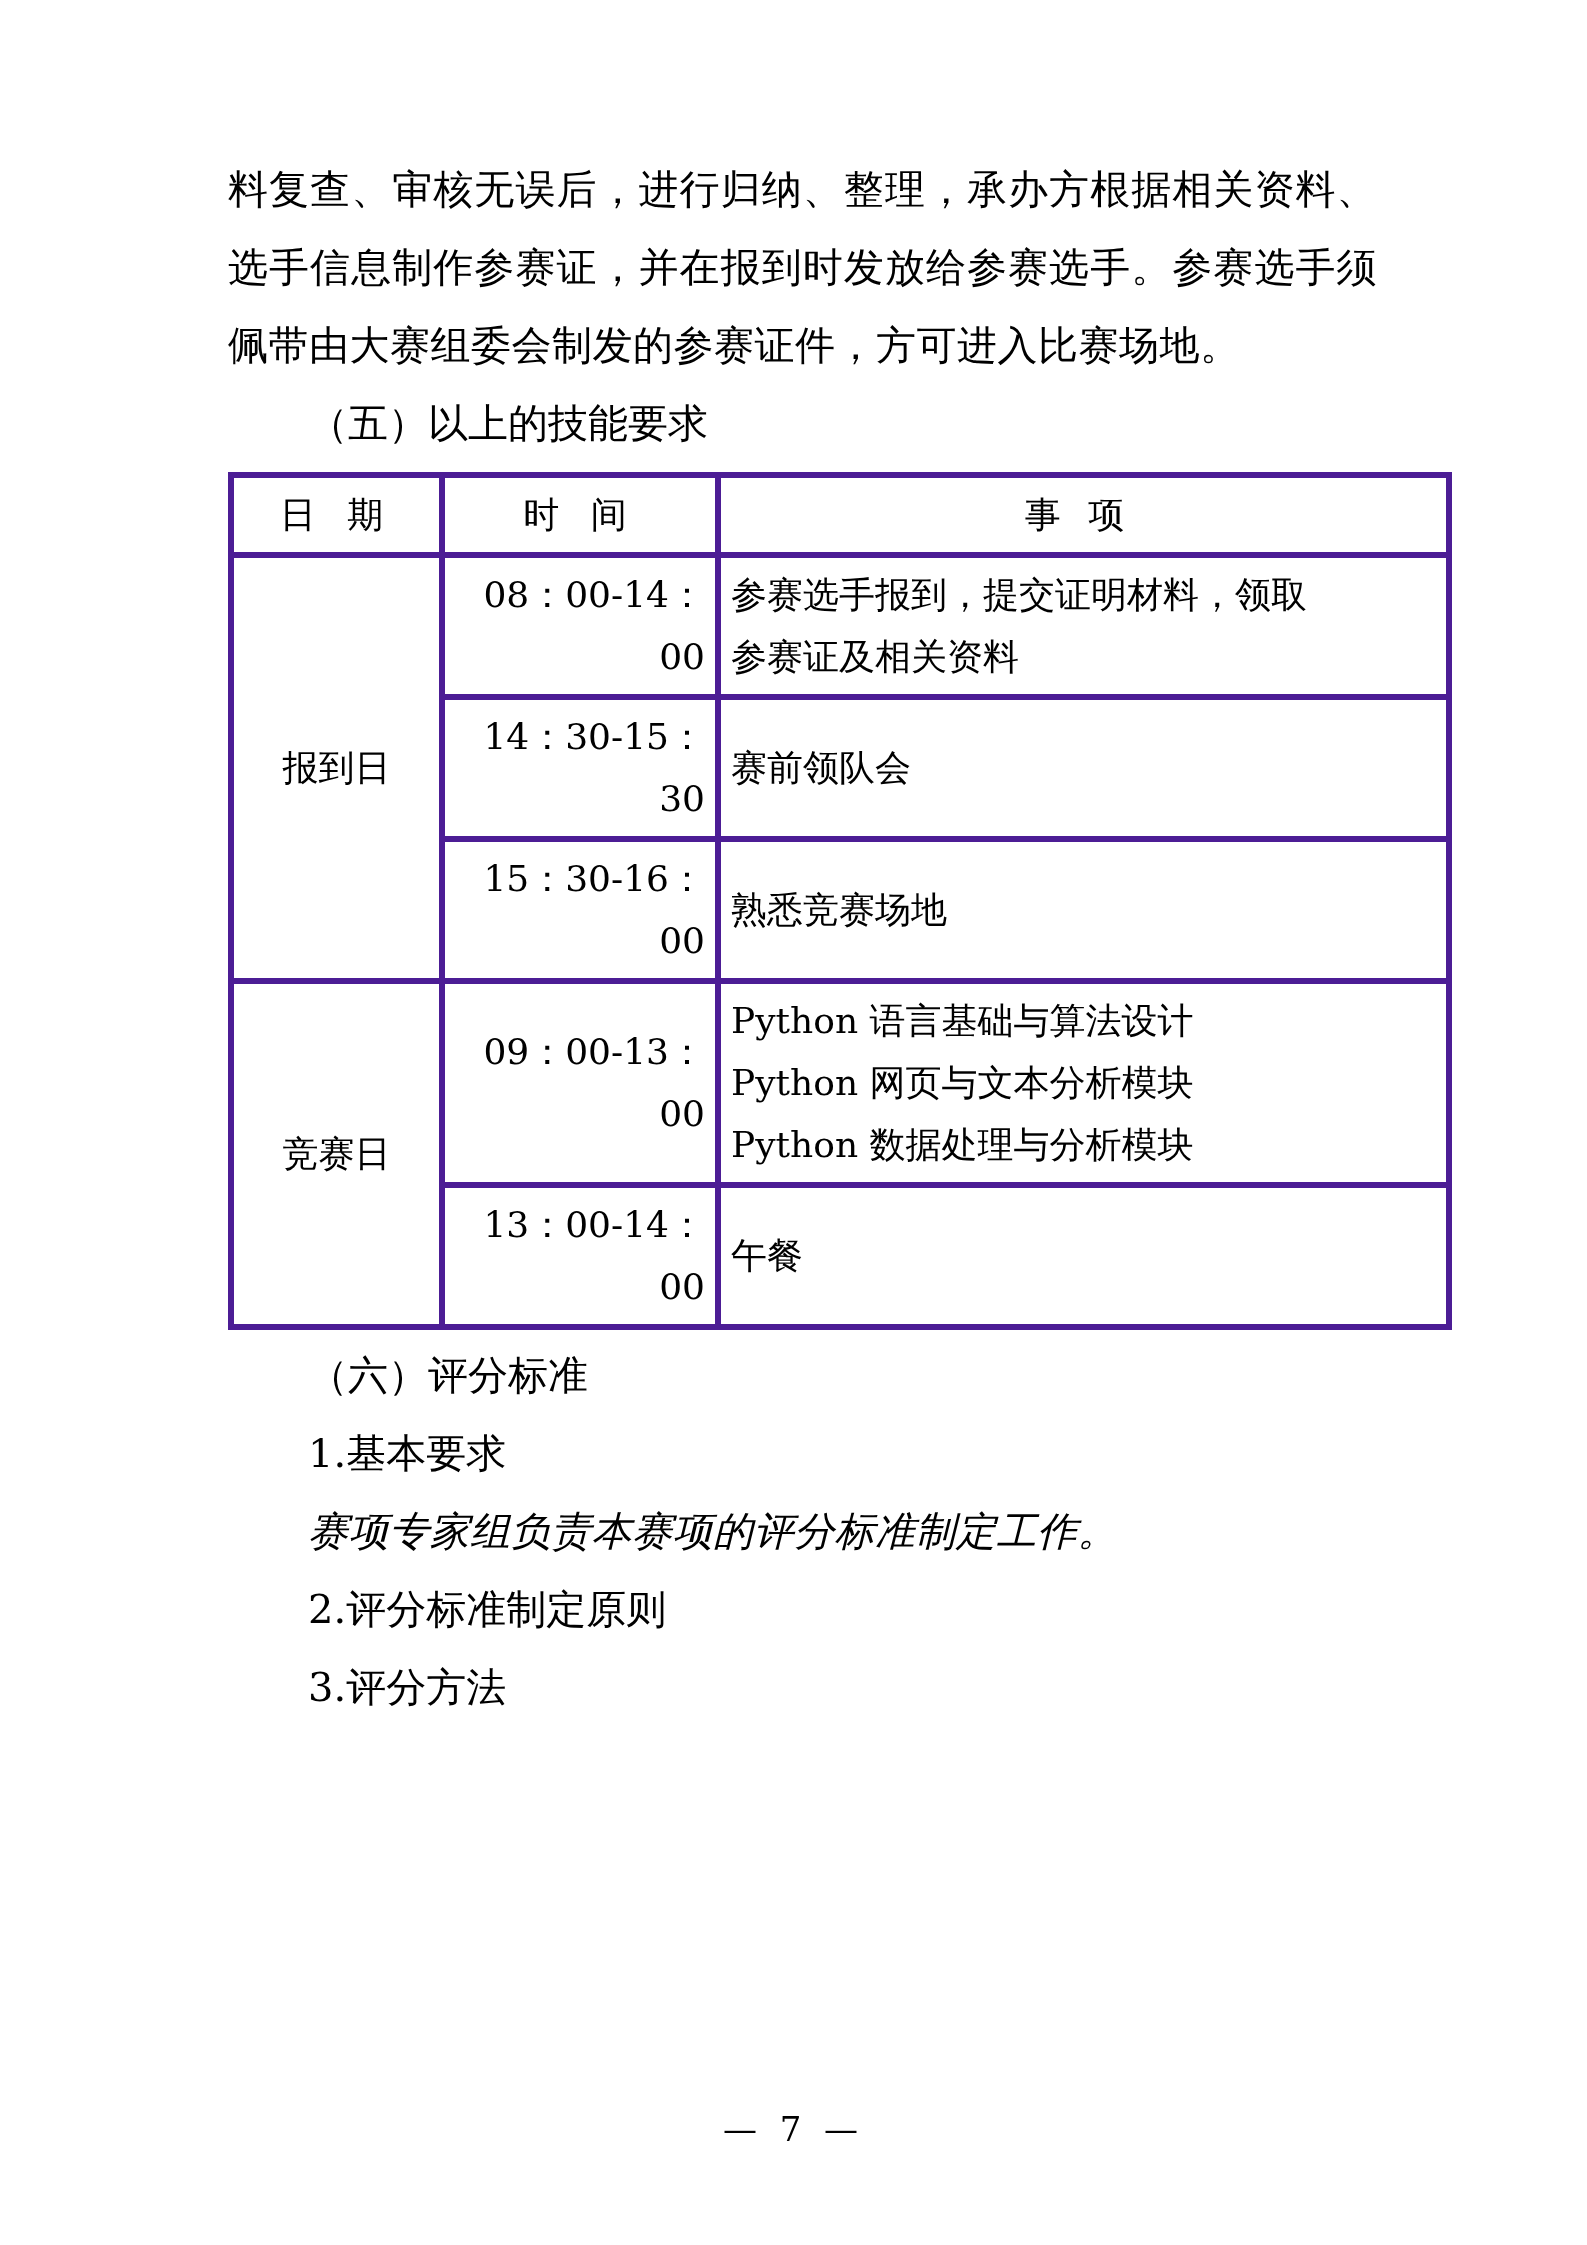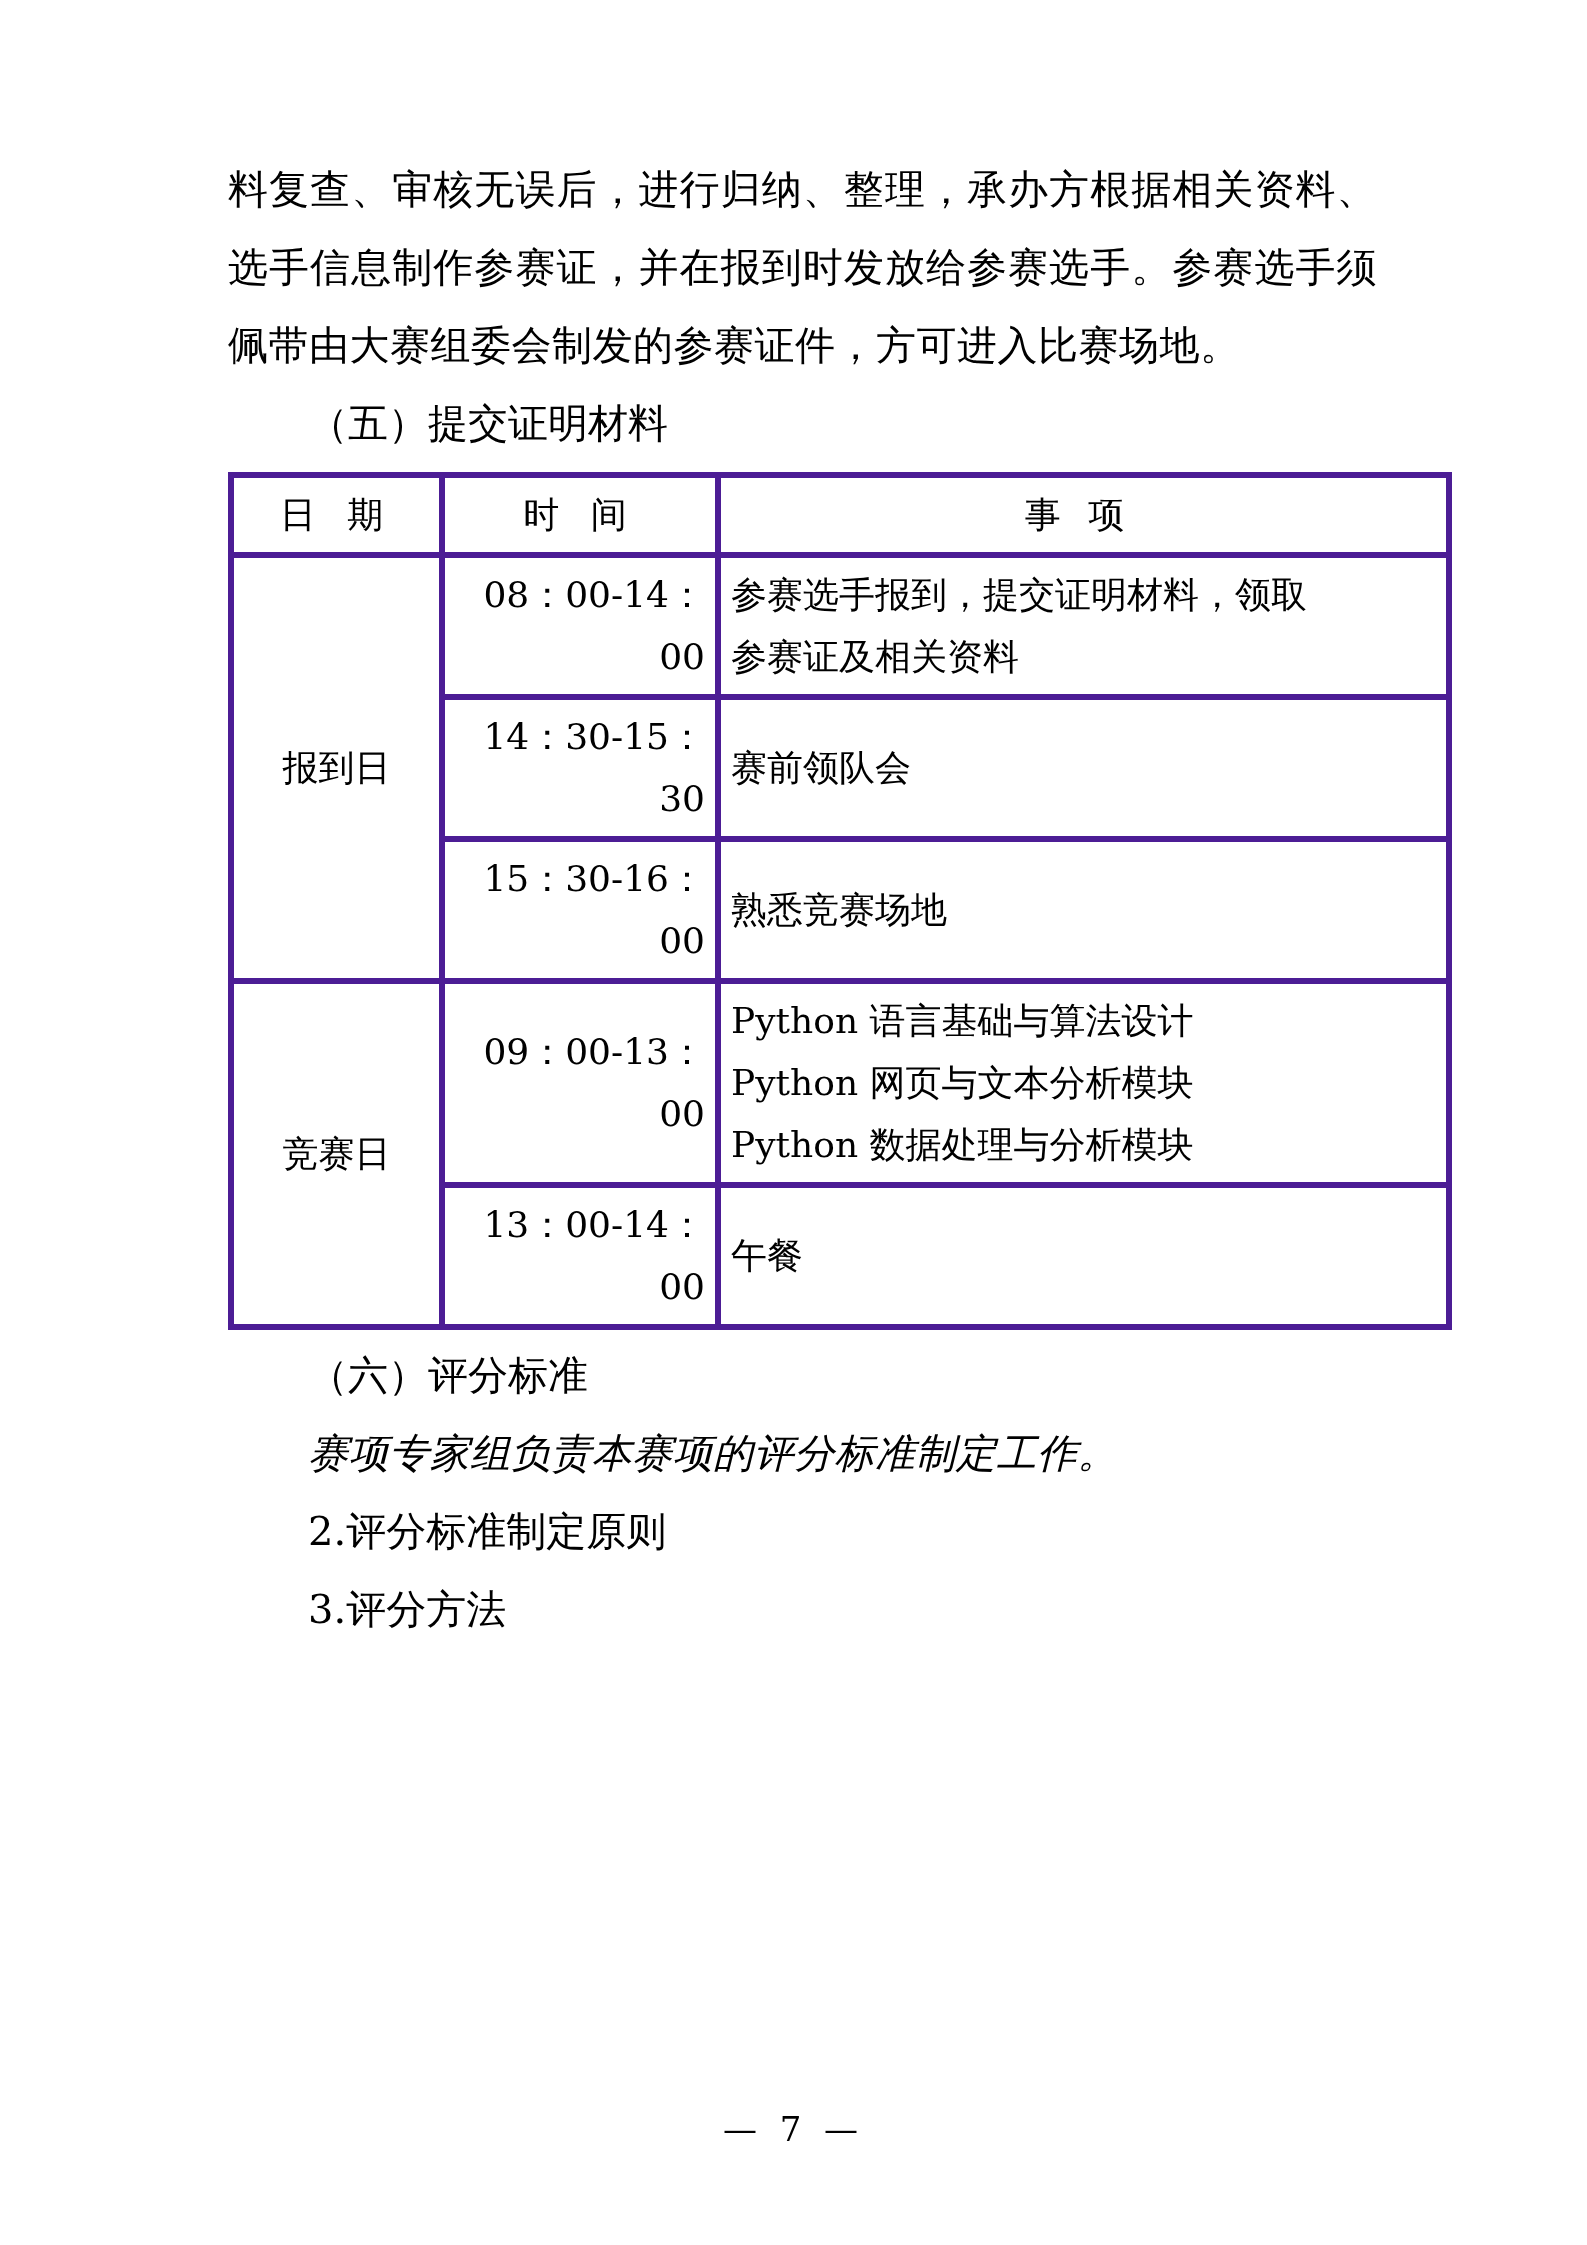--- a/index.html
+++ b/index.html
@@ -86,21 +86,21 @@
   }
   .tbl-wrap { margin-left: 0; }
 </style>
 </head>
 <body>
 
 <div class="page">
 
   <p class="para">料复查、审核无误后，进行归纳、整理，承办方根据相关资料、选手信息制作参赛证，并在报到时发放给参赛选手。参赛选手须佩带由大赛组委会制发的参赛证件，方可进入比赛场地。</p>
 
-  <p class="section-head">（五）提交证明材料</p>
+  <p class="section-head">（五）以上的技能要求</p>
 
   <div class="tbl-wrap">
   <table class="schedule">
     <tbody>
       <tr class="hdr">
         <td class="col-date">日 期</td>
         <td class="col-time">时 间</td>
         <td class="col-item">事 项</td>
       </tr>
 
@@ -133,20 +133,21 @@
       <tr>
         <td class="col-time mono-time">13：00-14：00</td>
         <td class="col-item">午餐</td>
       </tr>
     </tbody>
   </table>
   </div>
 
   <p class="section-head">（六）评分标准</p>
 
+  <p class="small-head">1.基本要求</p>
   <p class="para para-indent">赛项专家组负责本赛项的评分标准制定工作。</p>
 
   <p class="small-head">2.评分标准制定原则</p>
 
   <p class="small-head">3.评分方法</p>
 
 </div>
 
 <div class="footer">— 7 —</div>
 

